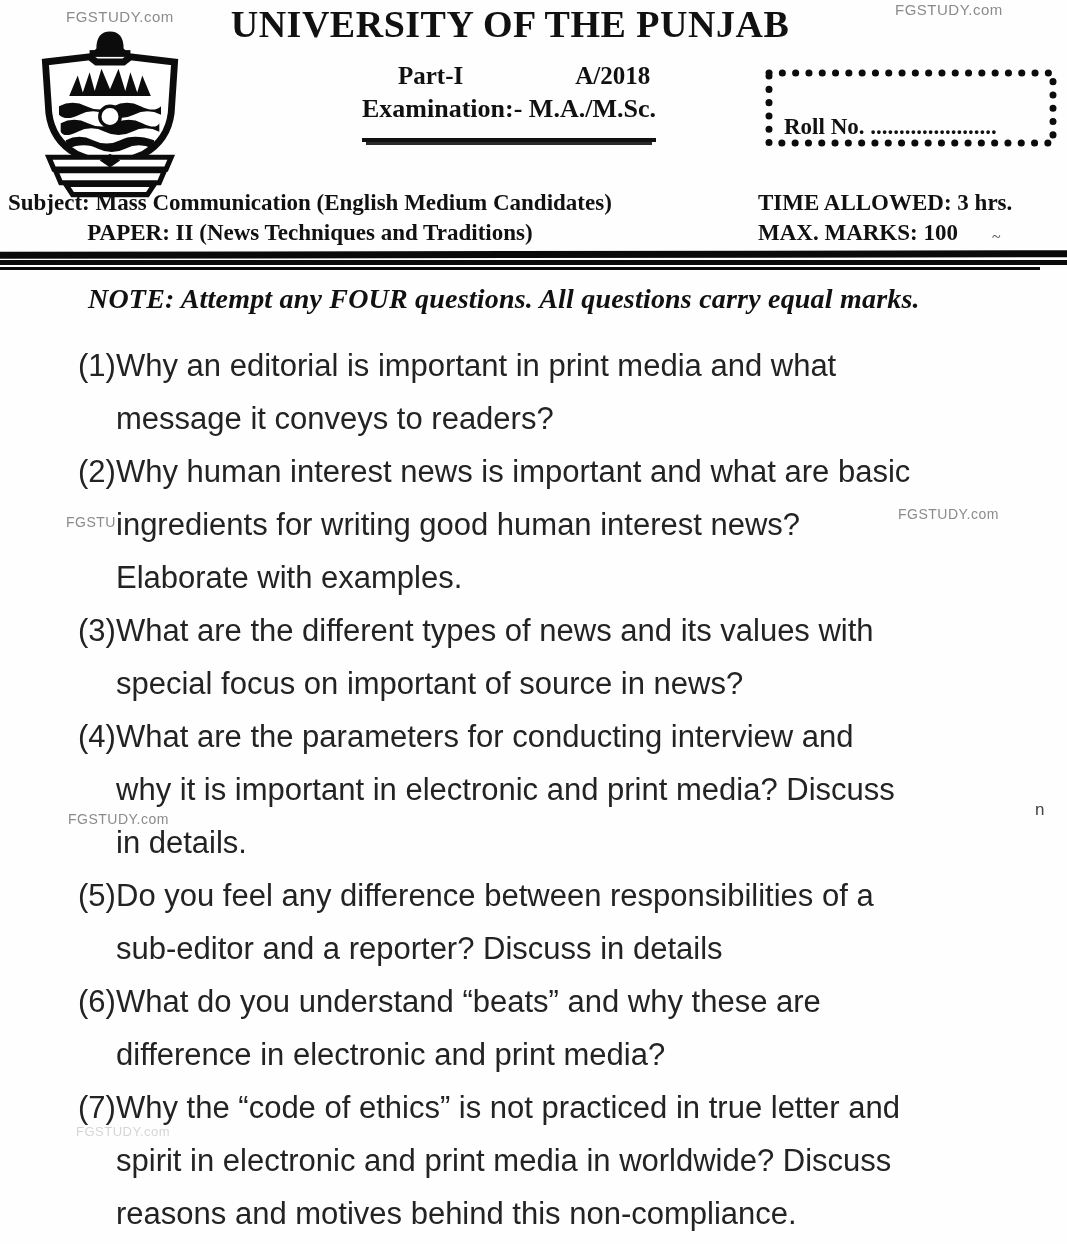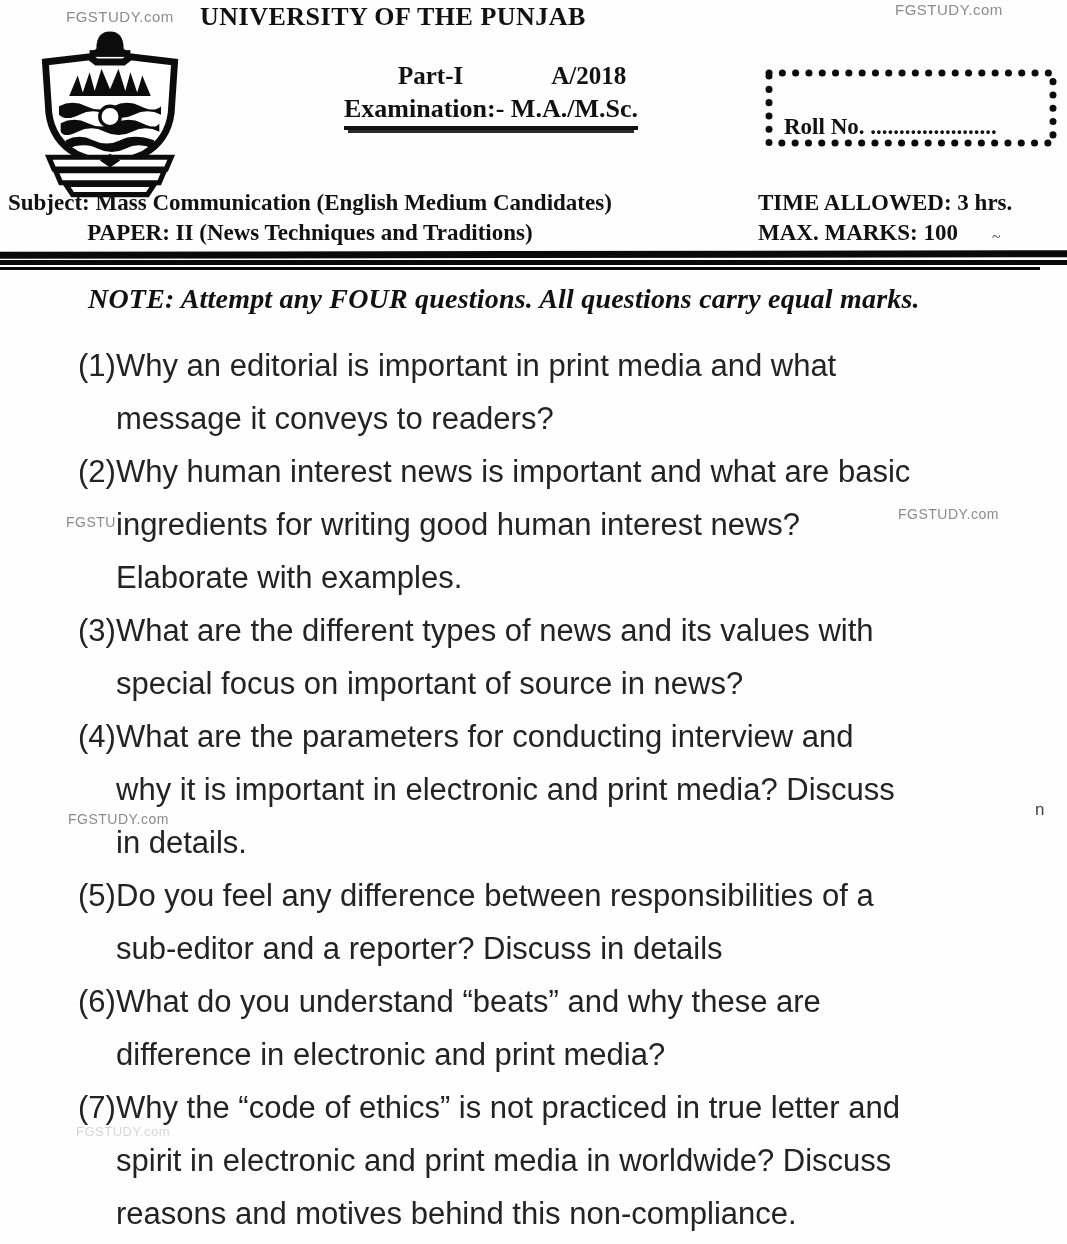--- a/index.html
+++ b/index.html
@@ -32,36 +32,36 @@
   
   .header { position: absolute; left: 0; top: 0; width: 1067px; height: 252px; }
 
   .logo {
     position: absolute; left: 24px; top: 28px;
     width: 172px; height: 170px;
   }
 
   .title {
     position: absolute; left: 200px; top: 2px; width: 620px;
-    text-align: left;
-    font-size: 26px; font-weight: bold;
+    text-align: center;
+    font-size: 38px; font-weight: bold;
     letter-spacing: 0.5px;
     white-space: nowrap;
   }
 
   .part-line {
     position: absolute; left: 398px; top: 62px;
-    display: flex; gap: 88px;
+    display: flex; gap: 112px;
     font-size: 25px; font-weight: bold;
   }
 
   .exam-line {
-    position: absolute; left: 344px; top: 94px;
+    position: absolute; left: 362px; top: 94px;
     font-size: 26px; font-weight: bold;
-    padding-bottom: 2px;
+    padding-bottom: 14px;
     border-bottom: 4px solid #111;
     box-shadow: 0 7px 0 -4px #2a2a2a;
   }
 
   .roll-box {
     position: absolute; left: 762px; top: 66px;
     width: 298px; height: 84px;
   }
   .roll-box svg { position: absolute; left: 0; top: 0; }
   .roll-label {

